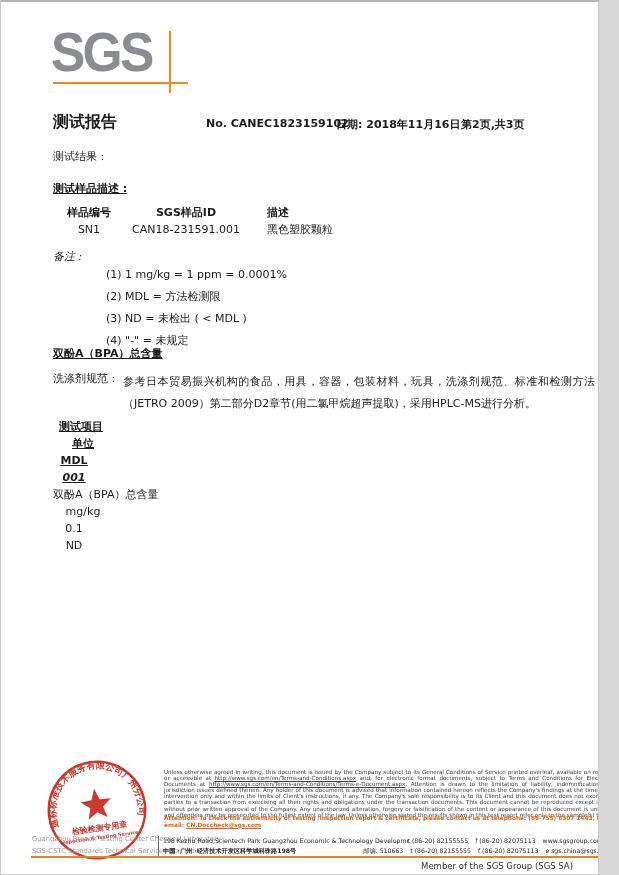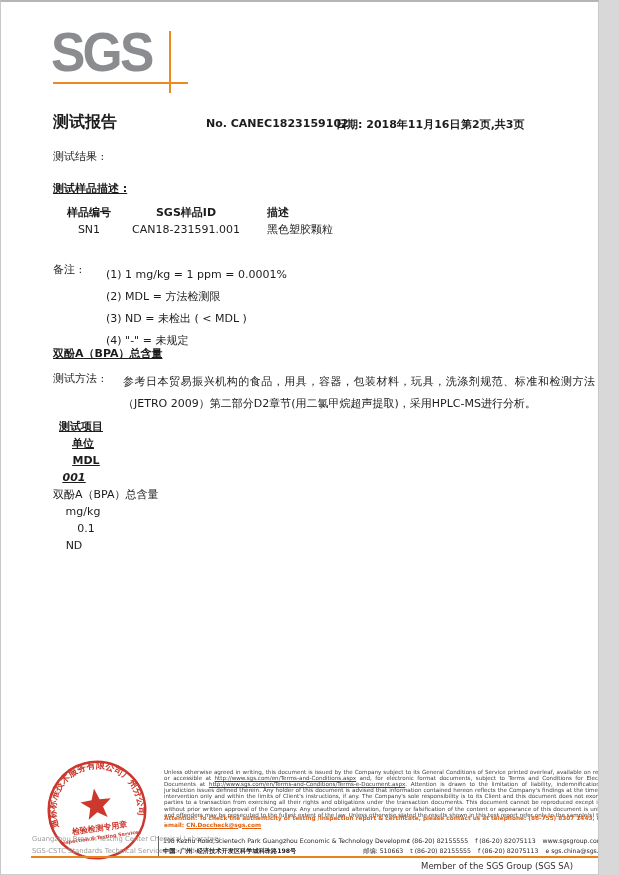--- a/index.html
+++ b/index.html
@@ -24,32 +24,32 @@
   
   .txt11{font-size:11px;}
   .results-label{position:absolute;left:52px;top:147px;}
   .sample-heading{position:absolute;left:52px;top:179px;font-weight:bold;text-decoration:underline;}
   .sample-table{position:absolute;left:52px;top:202px;width:420px;font-size:11px;}
   .sample-table .trow{display:flex;line-height:17px;}
   .sample-table .c1{width:72px;text-align:center;}
   .sample-table .c2{width:122px;text-align:center;}
   .sample-table .c3{flex:1;padding-left:20px;}
   .sample-table .thead{font-weight:bold;}
-  .notes-heading{position:absolute;left:52px;top:260px;}
+  .notes-heading{position:absolute;left:52px;top:247px;font-style:italic;}
   .notes{position:absolute;left:105px;top:262px;font-size:11px;line-height:22px;}
   .notes div{white-space:pre;}
   .bpa-heading{position:absolute;left:52px;top:344px;font-size:11px;font-weight:bold;text-decoration:underline;}
   .method-row{position:absolute;left:52px;top:369px;width:542px;display:flex;font-size:11px;}
   .method-label{width:70px;flex:none;}
   .method-text{flex:1;line-height:22px;text-align:justify;}
   .result-table{position:absolute;left:52px;top:416px;width:390px;font-size:11px;}
   .result-table .trow{display:flex;line-height:17px;flex-direction:column;}
   .result-table .ci{width:250px;}
   .result-table .cu{width:60px;text-align:center;}
-  .result-table .cm{width:42px;text-align:center;margin-left:12px;}
+  .result-table .cm{width:42px;text-align:center;}
   .result-table .cs{width:42px;text-align:center;}
   .result-table .thead span{text-decoration:underline;font-weight:bold;}
   .result-table .thead .ci span{margin-left:6px;}
   .result-table .thead .cs span{font-style:italic;}
   
   .stamp{position:absolute;left:44px;top:756px;transform:rotate(-8deg);opacity:.92;}
   .company-lines{position:absolute;left:31px;top:832px;font-size:6.8px;color:#9b9b9b;line-height:1.75;white-space:nowrap;}
   .legal{position:absolute;left:163px;top:767px;width:450px;font-size:5.6px;line-height:6.1px;
     color:#3e3e3e;text-align:justify;}
   .legal .lnk{text-decoration:underline;}
@@ -99,21 +99,21 @@
   <div class="notes">
     <div>(1) 1 mg/kg = 1 ppm = 0.0001%</div>
     <div>(2) MDL = 方法检测限</div>
     <div>(3) ND = 未检出 ( &lt; MDL )</div>
     <div>(4) "-" = 未规定</div>
   </div>
 
   <div class="bpa-heading">双酚A（BPA）总含量</div>
 
   <div class="method-row">
-    <span class="method-label">测试方法 :</span>
+    <span class="method-label">洗涤剂规范 :</span>
     <span class="method-text">参考日本贸易振兴机构的食品，用具，容器，包装材料，玩具，洗涤剂规范、标准和检测方法（JETRO 2009）第二部分D2章节(用二氯甲烷超声提取)，采用HPLC-MS进行分析。</span>
   </div>
 
   <div class="result-table">
     <div class="trow thead">
       <span class="ci"><span>测试项目</span></span>
       <span class="cu"><span>单位</span></span>
       <span class="cm"><span>MDL</span></span>
       <span class="cs"><span>001</span></span>
     </div>

